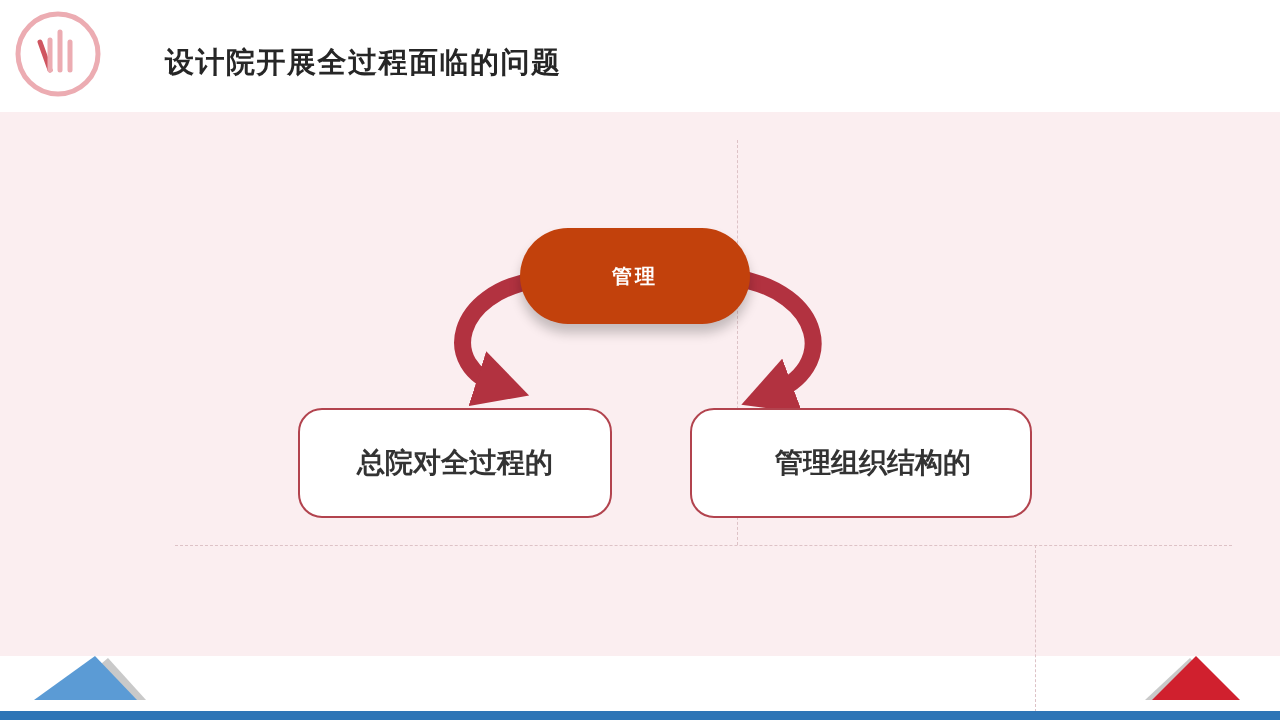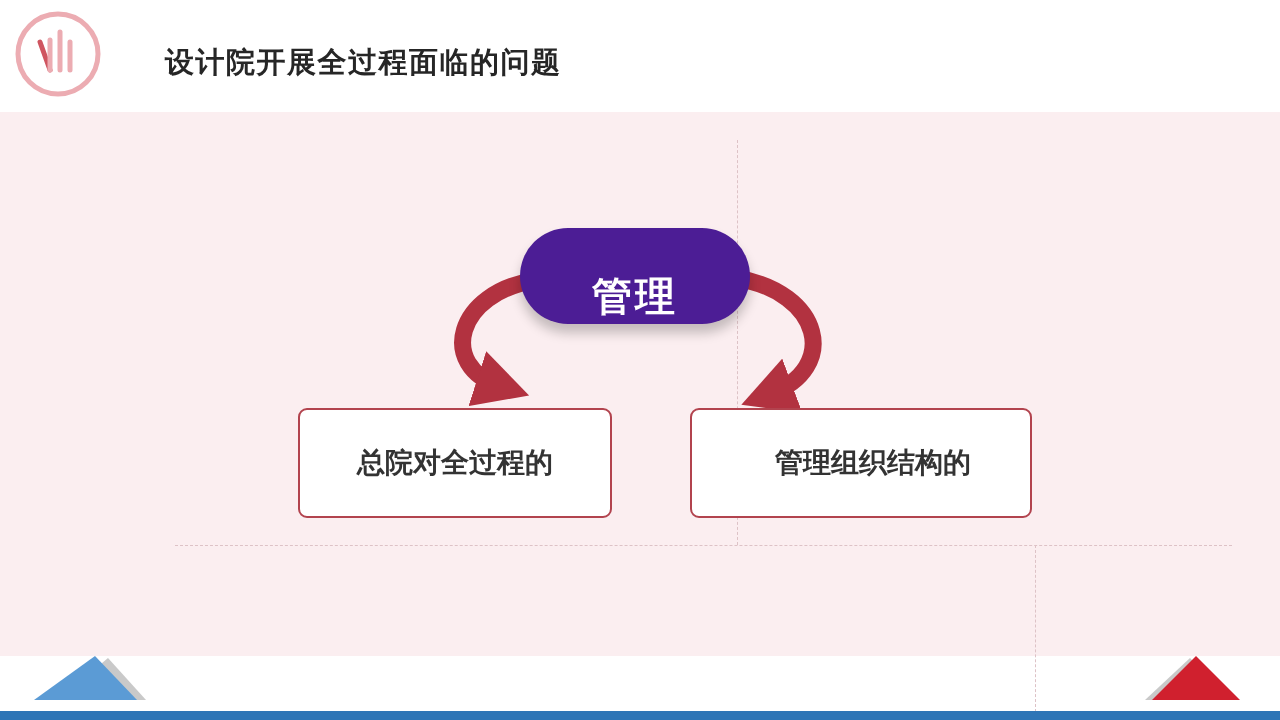--- a/index.html
+++ b/index.html
@@ -50,46 +50,46 @@
   .guide { position: absolute; pointer-events: none; }
   .guide-v1 { left: 737px; top: 140px; height: 405px; border-left: 1px dashed #ddc2c6; }
   .guide-h1 { left: 175px; top: 545px; width: 1057px; border-top: 1px dashed #ddc2c6; }
   .guide-v2 { left: 1035px; top: 545px; height: 167px; border-left: 1px dashed #ddc2c6; }
 
   
   .pill {
     position: absolute;
     left: 520px; top: 228px;
     width: 230px; height: 96px;
-    background: #4c1d95;
+    background: #c2410c;
     border-radius: 48px;
     display: flex;
-    align-items: flex-end;
+    align-items: center;
     justify-content: center;
     color: #ffffff;
-    font-size: 40px;
+    font-size: 20px;
     font-weight: bold;
     letter-spacing: 3px;
     box-shadow: 0 9px 12px rgba(0,0,0,0.22);
   }
 
   
   .arrows {
     position: absolute;
     top: 0; left: 0;
     width: 1280px; height: 720px;
     pointer-events: none;
   }
 
   
   .note-box {
     position: absolute;
     background: #ffffff;
     border: 2px solid #b2434e;
-    border-radius: 9px;
+    border-radius: 24px;
     display: flex;
     flex-direction: column;
     align-items: center;
     justify-content: center;
     font-size: 28px;
     font-weight: bold;
     color: #333333;
     line-height: 1.45;
     text-align: center;
   }

